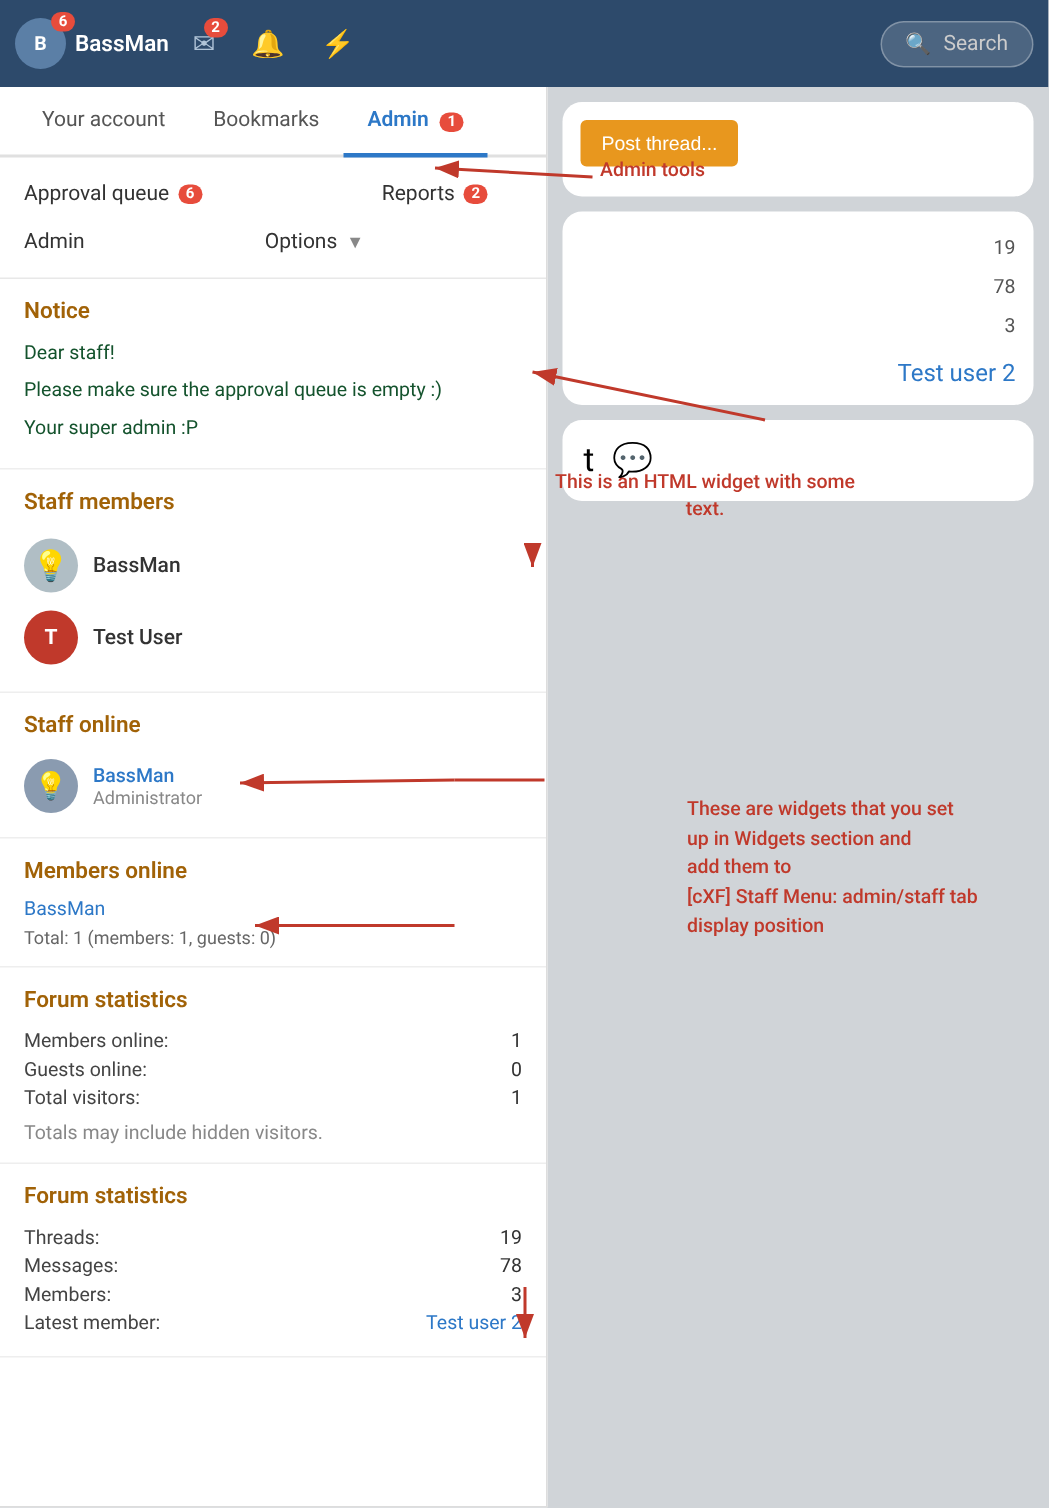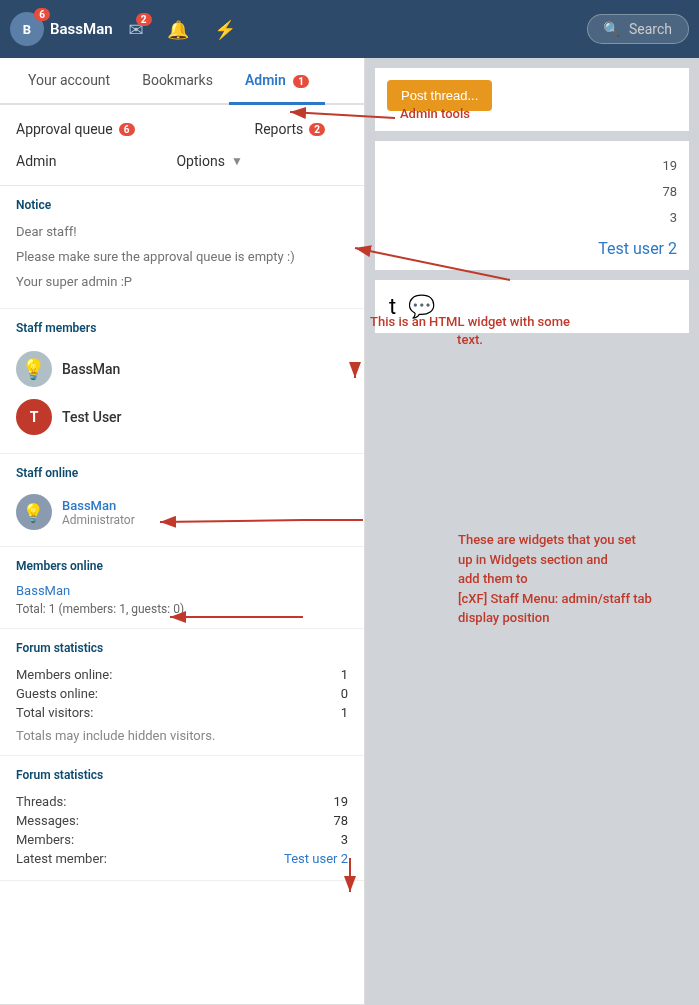--- a/index.html
+++ b/index.html
@@ -163,28 +163,28 @@
       font-size: 12px;
       color: #888;
     }
 
     
     .section {
       padding: 12px 16px;
       border-bottom: 1px solid #eee;
     }
     .section-title {
-      font-size: 12px;
+      font-size: 15px;
       font-weight: 600;
-      color: #0c4a6e;
+      color: #a16207;
       margin-bottom: 10px;
     }
     .notice-text {
       font-size: 13px;
-      color: #737373;
+      color: #14532d;
       line-height: 1.6;
     }
     .notice-text p {
       margin-bottom: 4px;
     }
 
     
     .staff-item {
       display: flex;
       align-items: center;
@@ -277,21 +277,21 @@
       position: absolute;
       top: 58px;
       left: 365px;
       right: 0;
       bottom: 0;
       background: #d0d4d8;
       padding: 10px;
     }
     .bg-card {
       background: white;
-      border-radius: 0;
+      border-radius: 13px;
       margin-bottom: 10px;
       padding: 12px;
     }
     .post-btn {
       background: #e8971e;
       color: white;
       border: none;
       border-radius: 4px;
       padding: 8px 14px;
       font-size: 13px;

